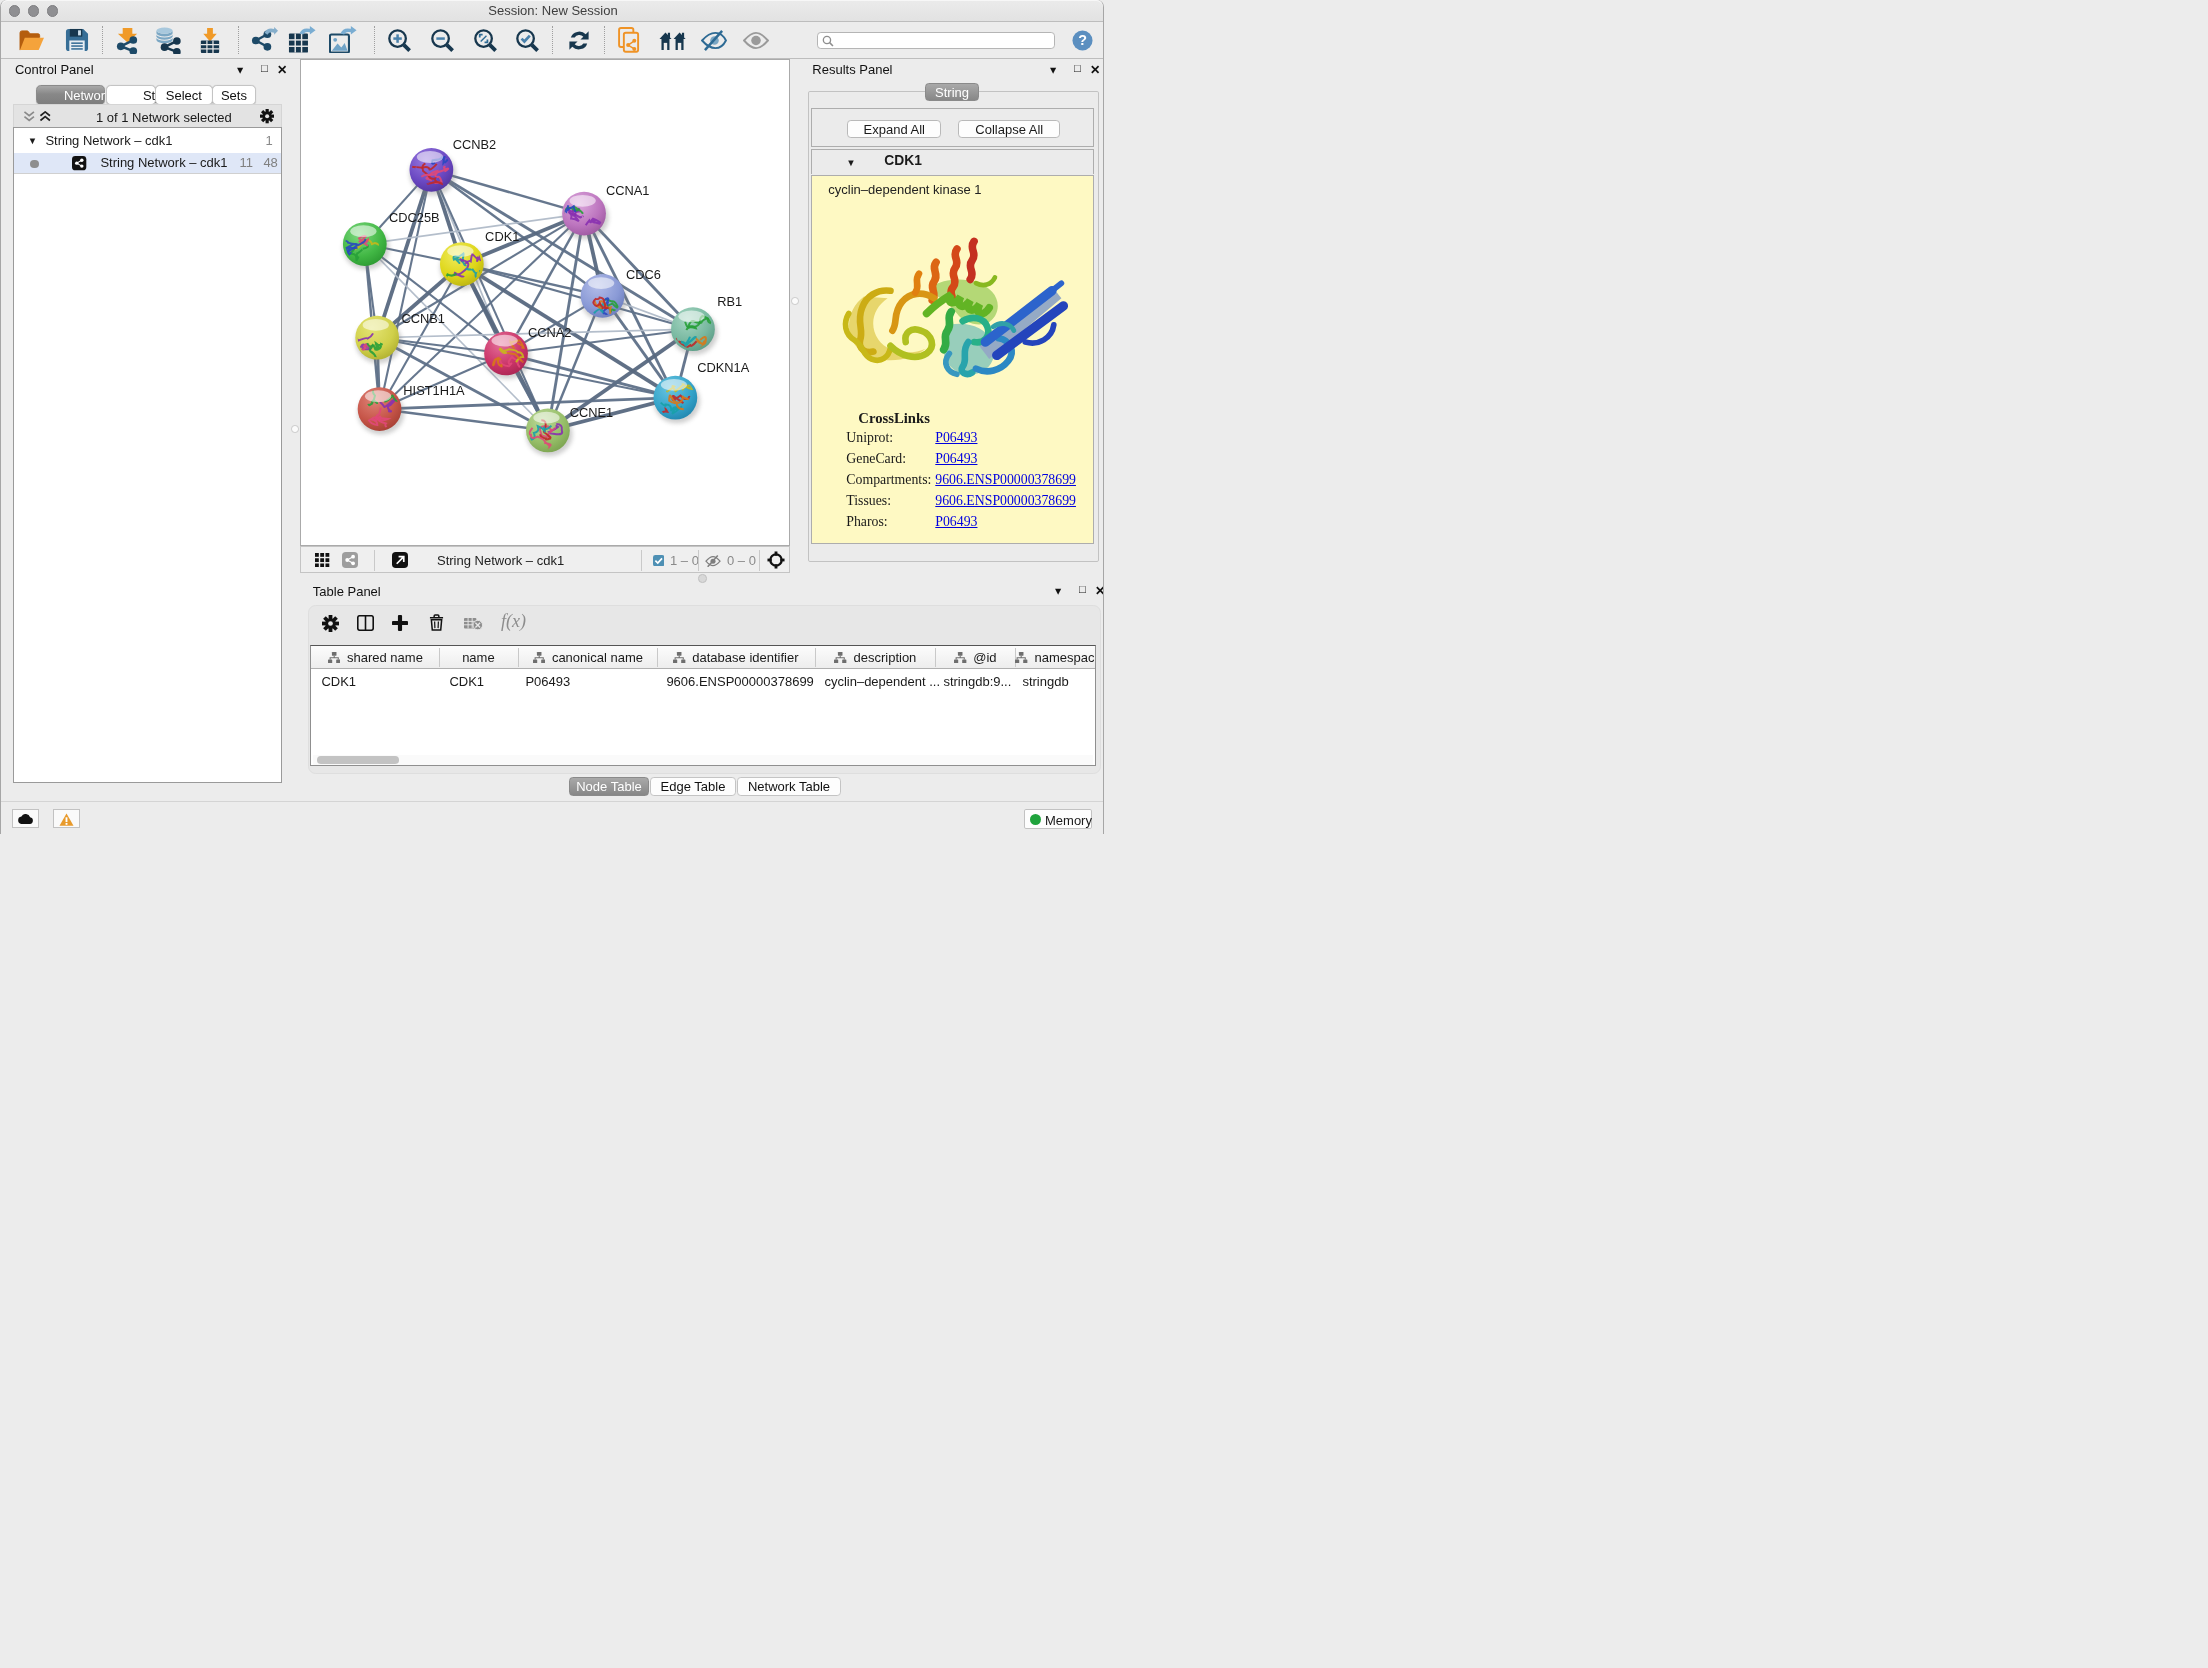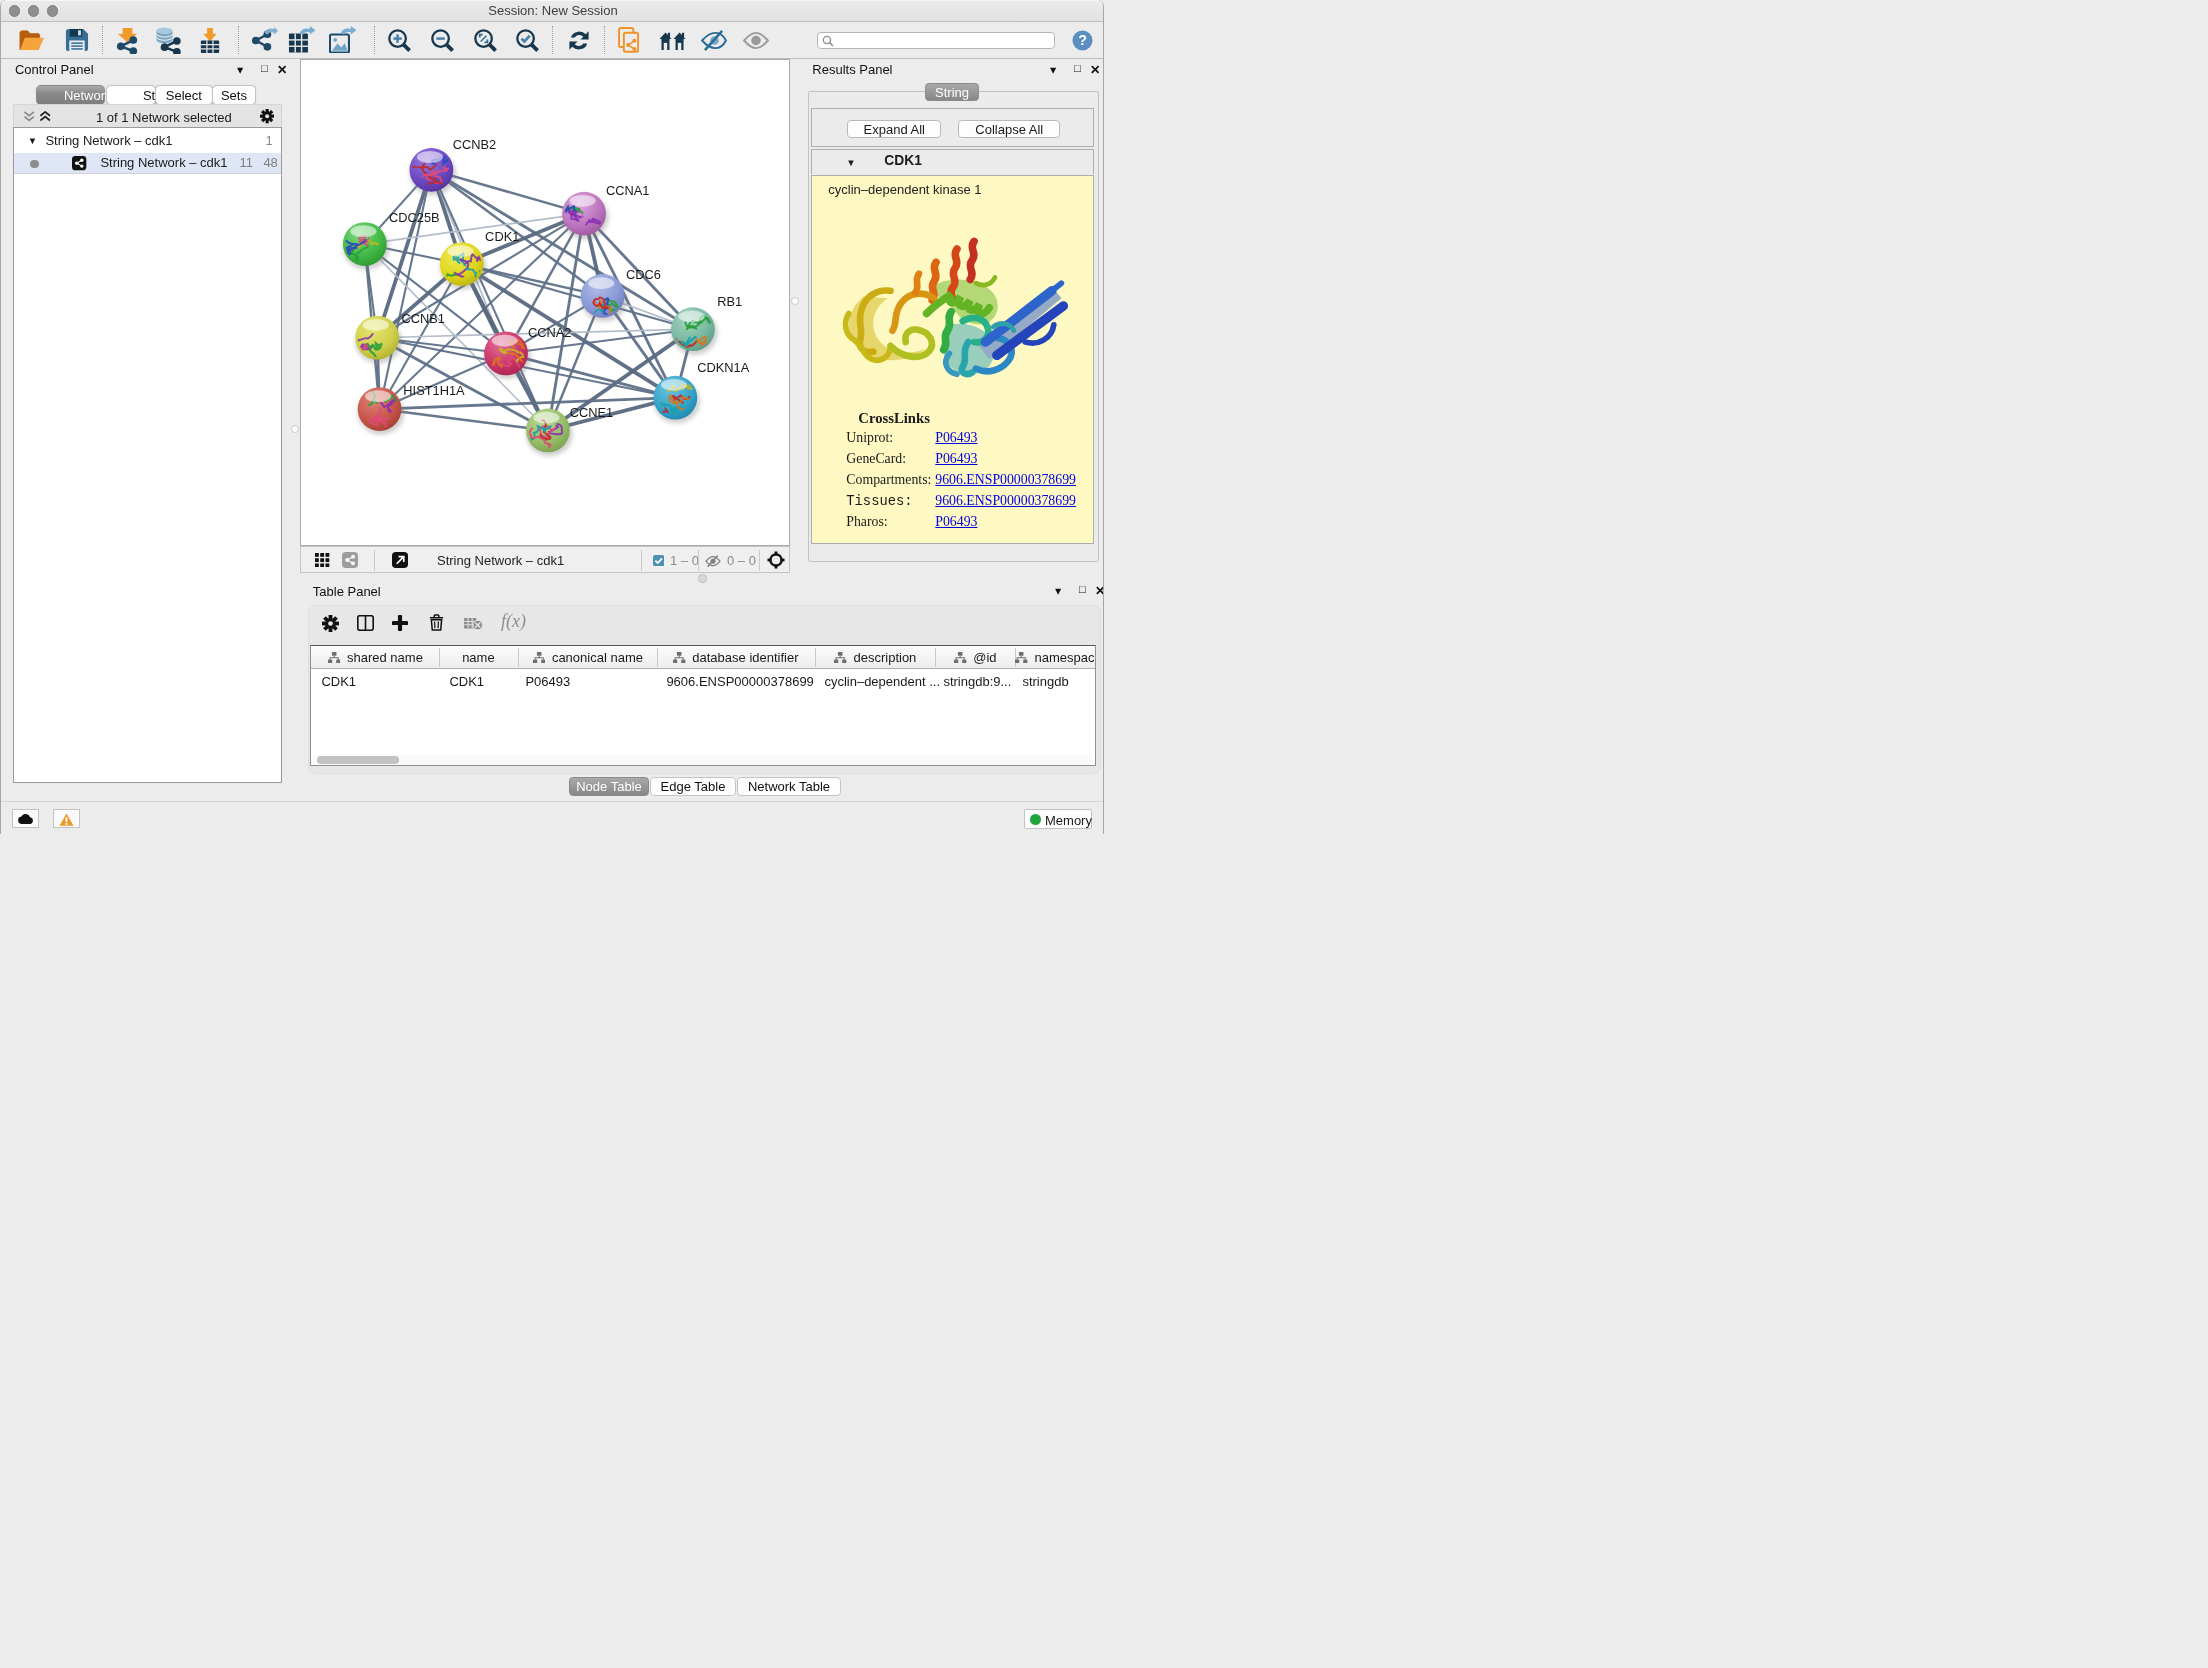--- a/index.html
+++ b/index.html
@@ -626,21 +626,21 @@
 <path d="M166 102 C 174 96, 184 98, 188 106" stroke="#30a0a8" stroke-width="5"></path>
 <path d="M148 56 C 156 60, 164 58, 168 50" stroke="#88b820" stroke-width="5"></path>
 <path d="M88 46 C 82 54, 90 58, 84 66" stroke="#e08010" stroke-width="7"></path>
 </g>
 </svg>
     <div style="position:absolute; left:22px; top:234px; font-family:'Liberation Serif',serif; font-size:14.7px; font-weight:bold;margin-left:24px;">CrossLinks</div>
     <div style="position:absolute; left:34px; top:254px; font-family:'Liberation Serif',serif; font-size:13.8px;">
       <div style="height:21px;"><span style="display:inline-block; width:89px;">Uniprot:</span><span class="link">P06493</span></div>
       <div style="height:21px;"><span style="display:inline-block; width:89px;">GeneCard:</span><span class="link">P06493</span></div>
       <div style="height:21px;"><span style="display:inline-block; width:89px;">Compartments:</span><span class="link">9606.ENSP00000378699</span></div>
-      <div style="height:21px;"><span style="display:inline-block; width:89px;font-family:Liberation Mono, monospace;">Tissues:</span><span class="link">9606.ENSP00000378699</span></div>
+      <div style="height:21px;"><span style="display:inline-block; width:89px;">Tissues:</span><span class="link">9606.ENSP00000378699</span></div>
       <div style="height:21px;"><span style="display:inline-block; width:89px;">Pharos:</span><span class="link">P06493</span></div>
     </div>
   </div>
 </div>
 
 <div class="abs" style="left:298px; top:578px; width:807px; height:221px;" id="tablepanel">
   <div class="panel-title" style="position:absolute; left:13.8px; top:5.7px;">Table Panel</div>
   <div class="winbtn" style="left:756px; top:5.2px;">▾</div>
   <div class="winbtn" style="left:780px; top:5.2px; font-size:11.4px;">□</div>
   <div class="winbtn" style="left:796px; top:5.2px; font-weight:bold;">✕</div>

